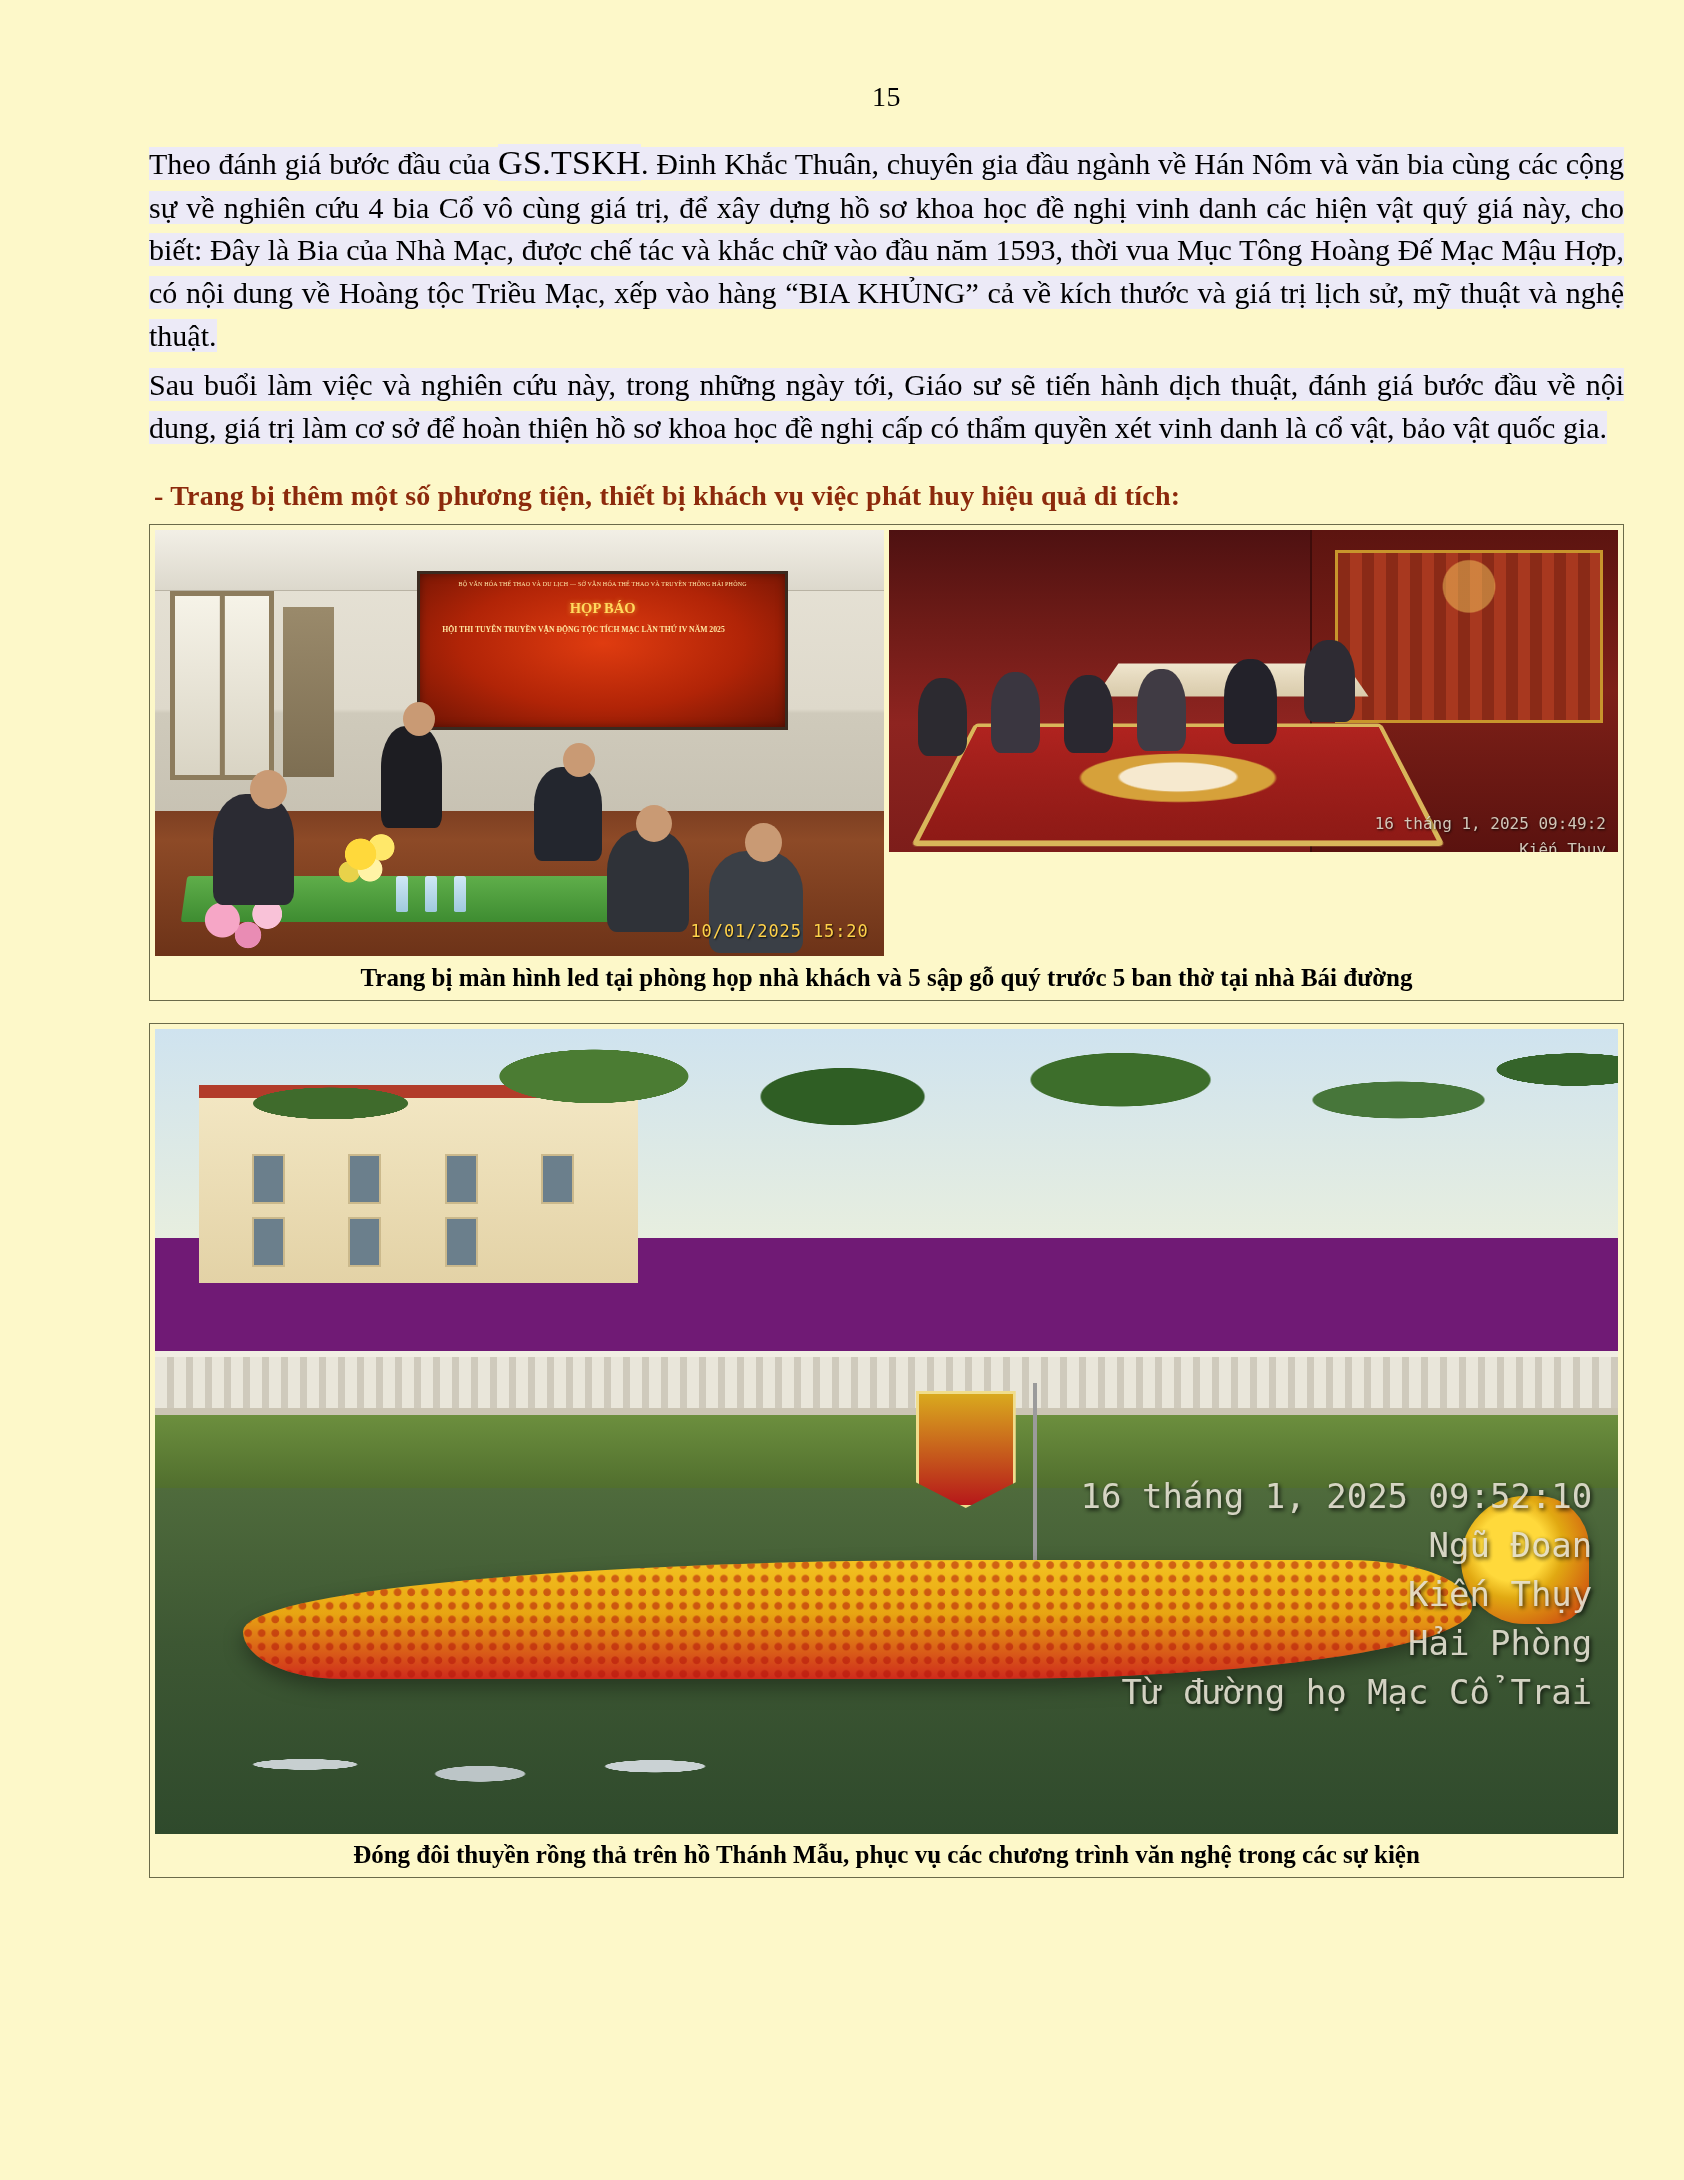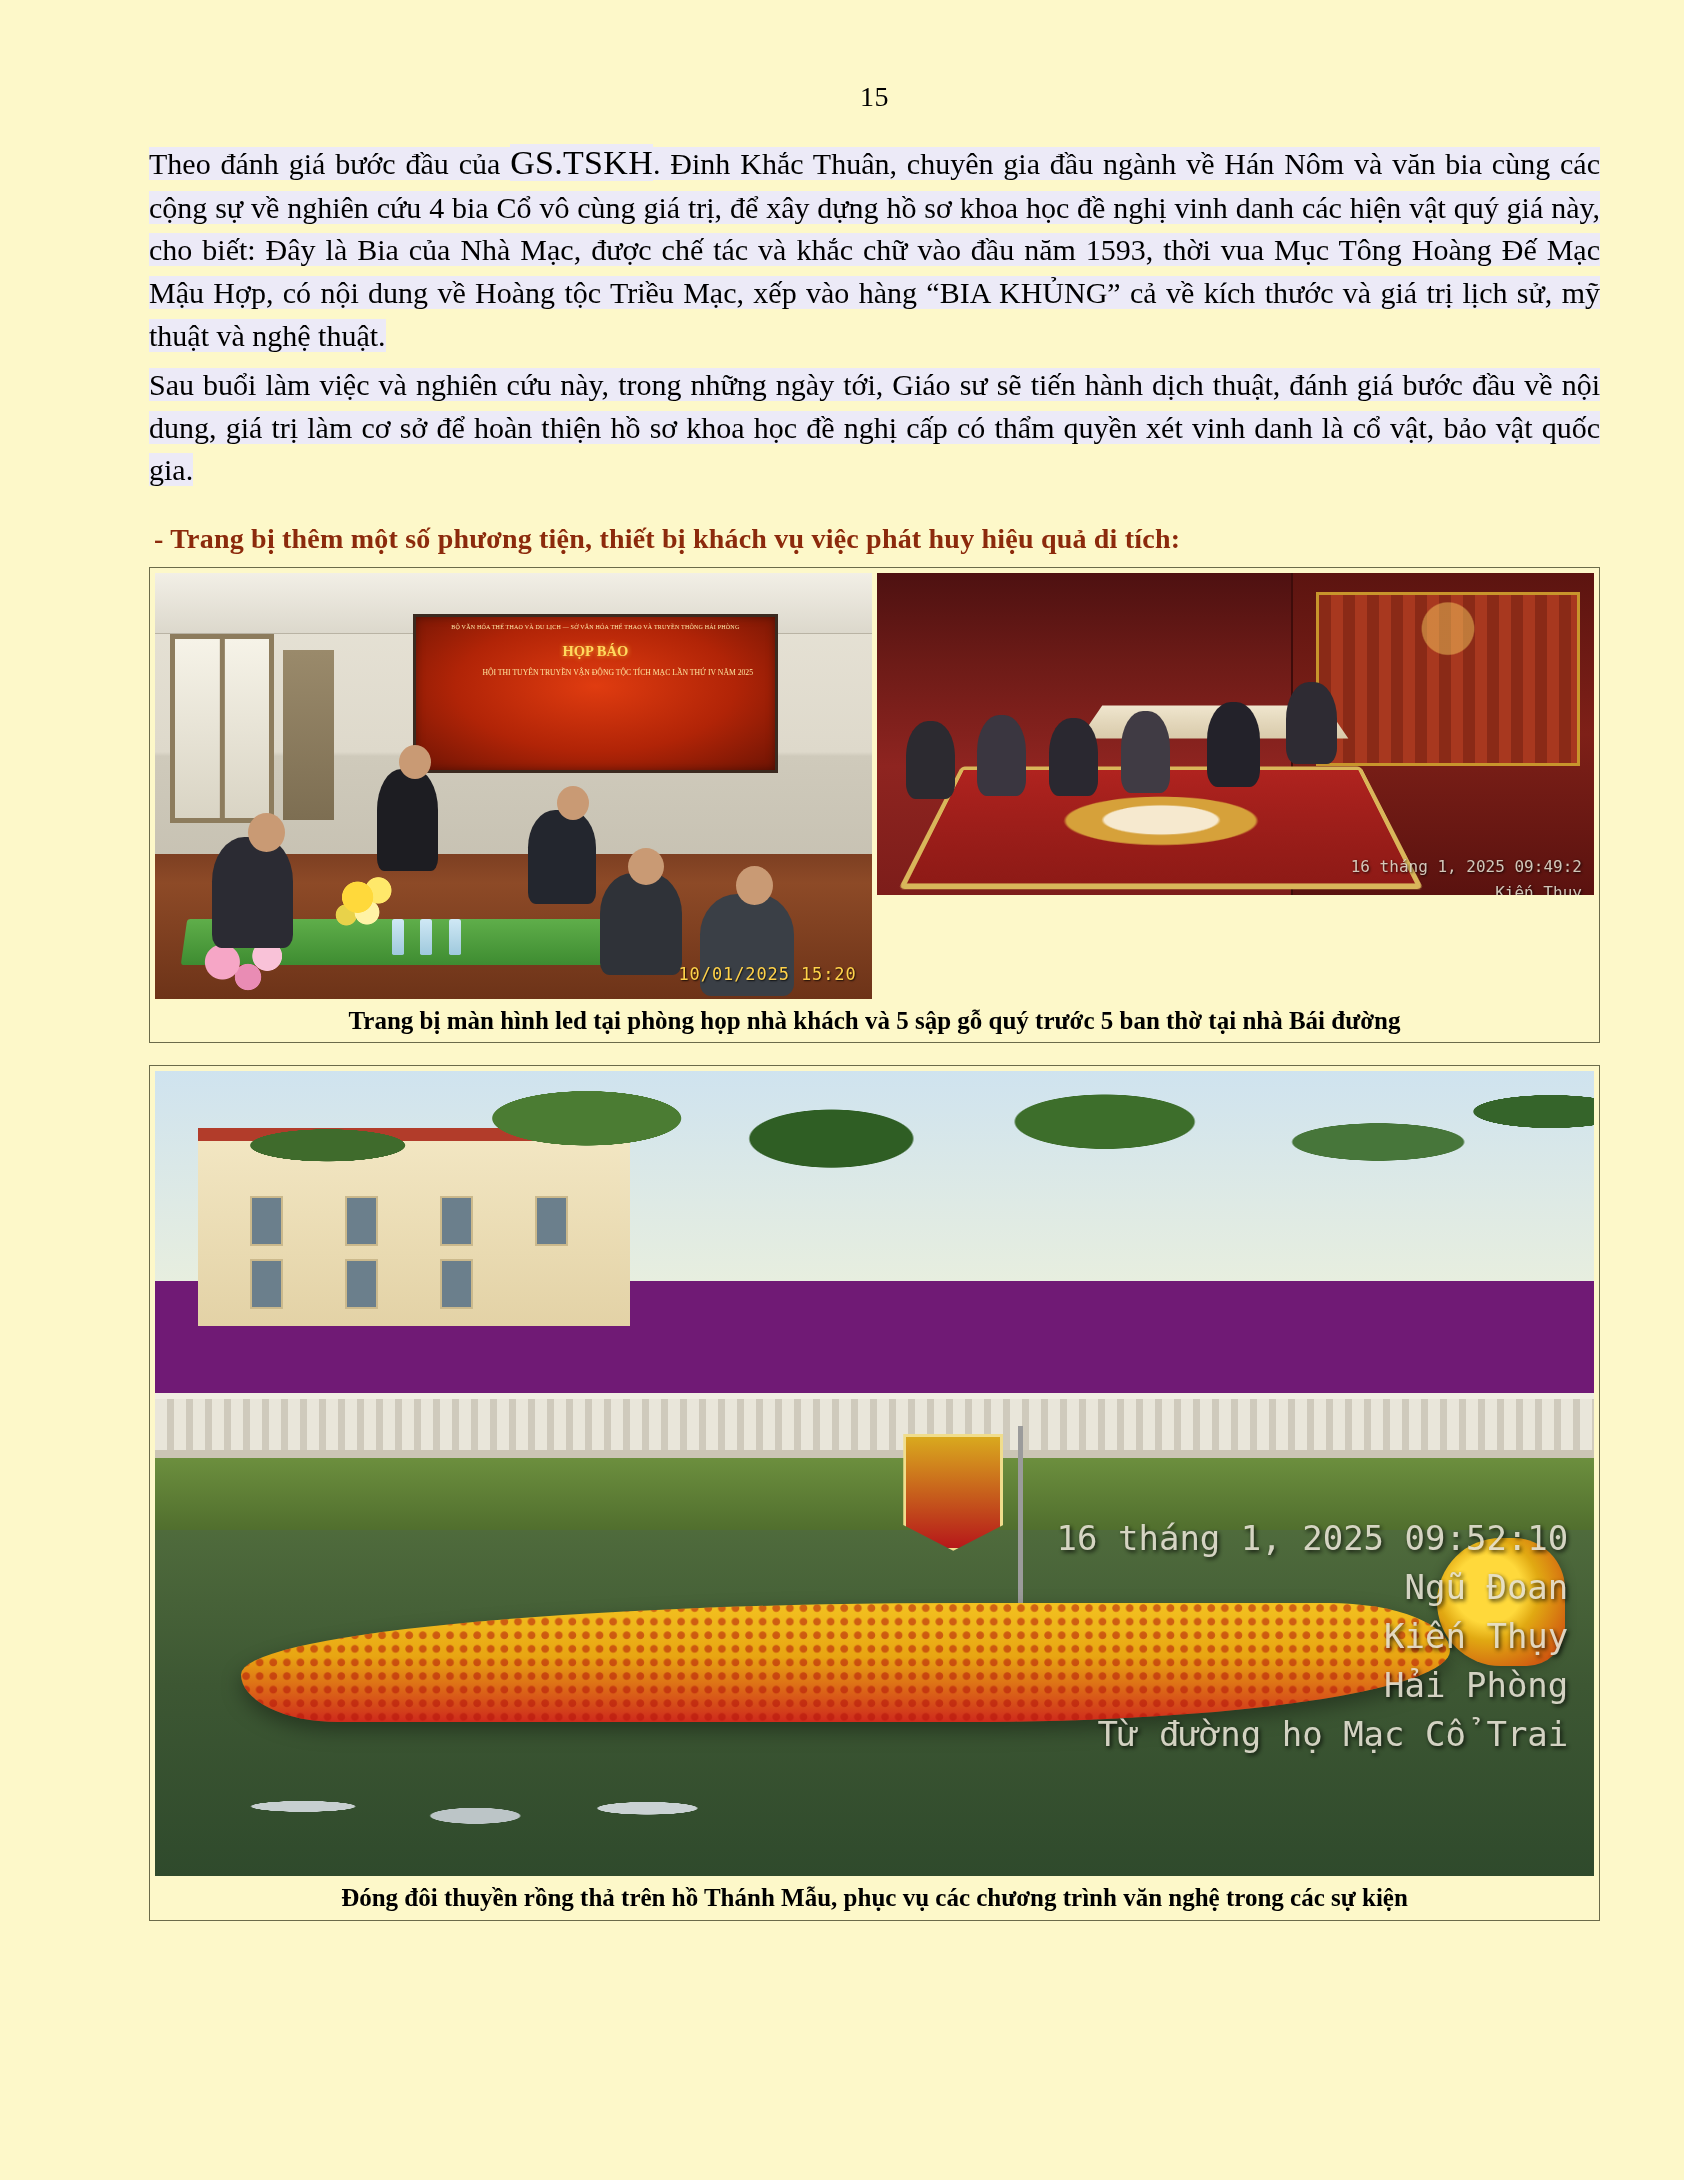--- a/index.html
+++ b/index.html
@@ -12,21 +12,21 @@
     height: 2181px;
     font-family: "Liberation Serif", serif;
     color: #000;
     position: relative;
     overflow: hidden;
   }
   .page {
     width: 1685px;
     height: 2181px;
     box-sizing: border-box;
-    padding: 81px 85px 0 149px;
+    padding: 81px 61px 0 149px;
     background: #fdf8c9;
     position: relative;
   }
   .page-number {
     text-align: center;
     font-size: 28px;
     font-family: "Liberation Serif", serif;
     margin-bottom: 25.6px;
     letter-spacing: 0.4px;
   }
@@ -100,21 +100,21 @@
     font-size:6px; color:#ffe9a8; text-align:center; line-height:6.8px;
     letter-spacing:0.2px;
   }
   .p1 .led-title {
     position:absolute; left:0; top:25.6px; width:100%;
     text-align:center; color:#ffd95e; font-weight:bold; font-size:14.5px;
     text-shadow:0 0 5.1px rgba(255,200,60,.8);
   }
   .p1 .led-sub {
     position:absolute; left:6%; top:51px; width:88%;
-    text-align:right; color:#ffe6a0; font-size:7.7px; line-height:10.2px;
+    text-align:left; color:#ffe6a0; font-size:7.7px; line-height:10.2px;font-weight:bold;
   }
   .p1 .window {
     position:absolute; left:15.3px; top:61px; width:94px; height:179px;
     background: linear-gradient(180deg,#f6f3e8,#d9d4c4);
     border:5.1px solid #8d7c5d;
   }
   .p1 .window:after{
     content:""; position:absolute; left:50%; top:0; width:4.3px; height:100%;
     background:#8d7c5d; transform:translateX(-50%);
   }

